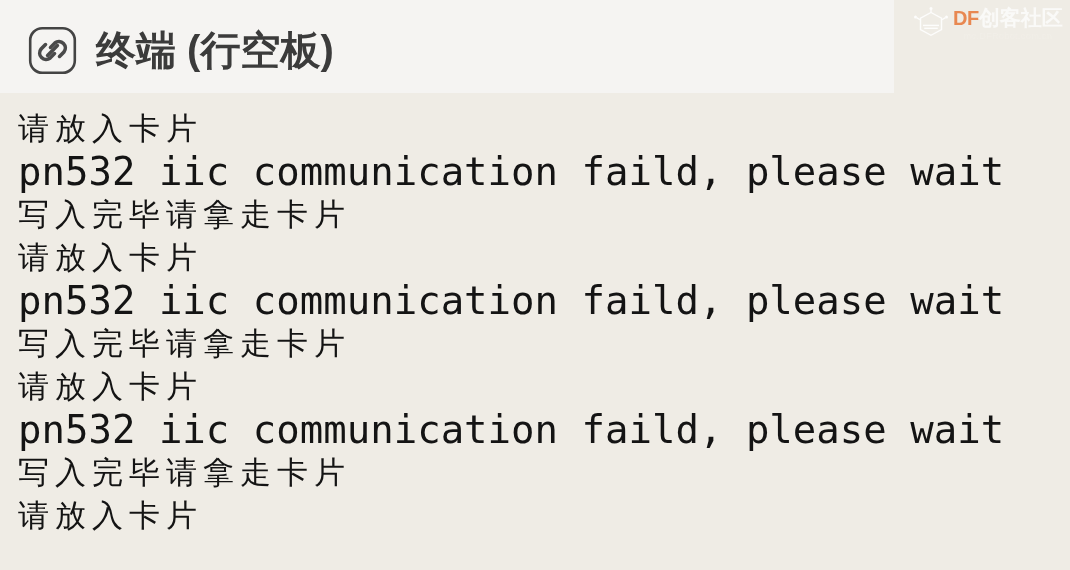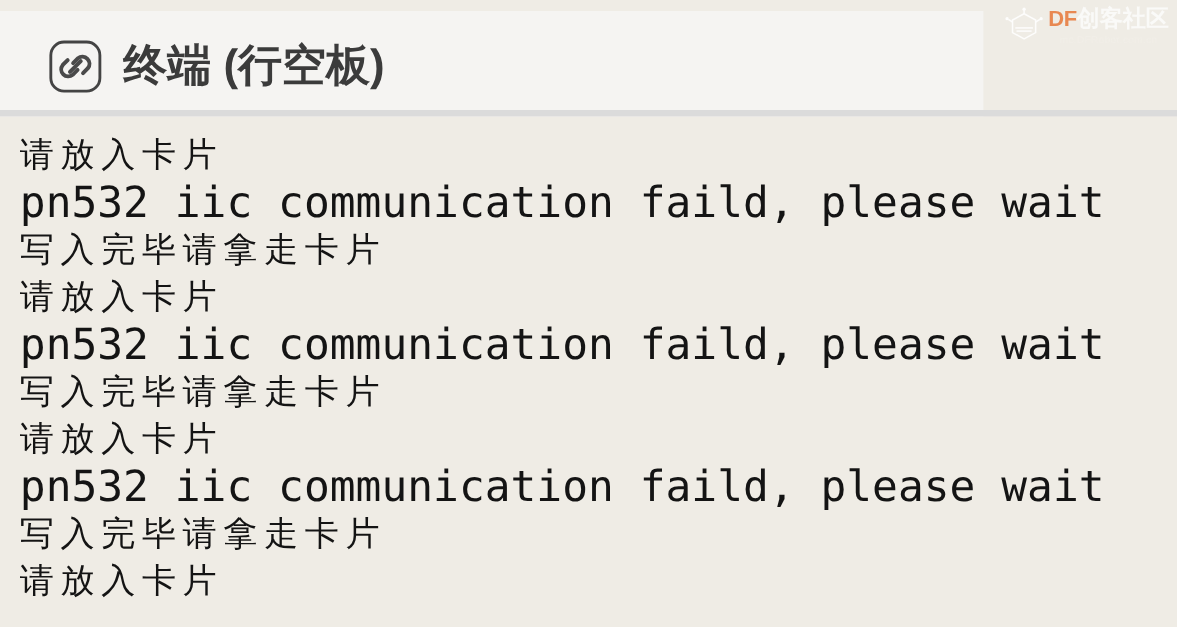--- a/index.html
+++ b/index.html
@@ -17,29 +17,29 @@
     position: relative;
     width: 1070px;
     height: 570px;
     overflow: hidden;
     background: #efece5;
   }
 
   
   .titlebar {
     position: absolute;
-    top: 10px;
+    top: 0;
     left: 0;
     width: 894px;
     height: 100px;
     background: #f5f4f2;
     display: flex;
     align-items: center;
     box-sizing: border-box;
-    padding-left: 44px;
+    padding-left: 28px;
   }
   .title-icon {
     width: 49px;
     height: 49px;
     flex: 0 0 auto;
     display: block;
   }
   .title-icon svg { display: block; }
   .title-text {
     margin-left: 19px;
@@ -58,21 +58,21 @@
     top: 100px;
     left: 0;
     width: 1070px;
     height: 6px;
     background: #dbdbdb;
   }
 
   
   .terminal-body {
     position: absolute;
-    top: 106px;
+    top: 93px;
     left: 0;
     width: 1070px;
     height: 464px;
     background: #efece5;
     box-sizing: border-box;
     padding: 14px 0 0 18px;
     overflow: hidden;
   }
   .term-line {
     font-family: "DejaVu Sans Mono", "Liberation Mono", monospace;

